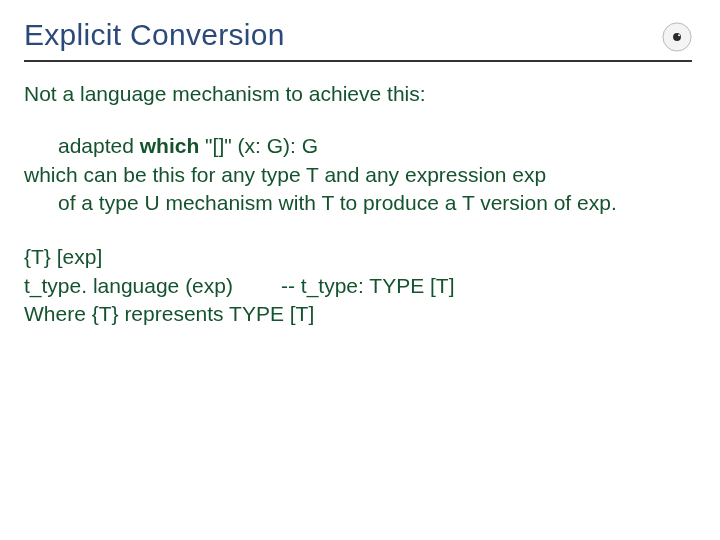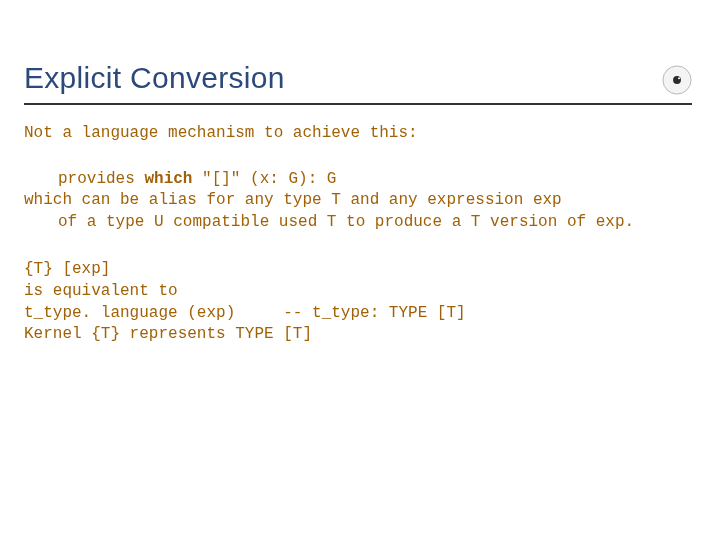--- a/index.html
+++ b/index.html
@@ -11,21 +11,20 @@
     font-family: "Trebuchet MS", "Lucida Sans", Verdana, sans-serif;
     color: #2b2b2b;
     overflow: hidden;
   }
   .slide {
     box-sizing: border-box;
     width: 720px;
     height: 452px;
     padding: 12px 28px 28px 24px;
     position: relative;
-    margin-top: 43px;
   }
   .header-row {
     display: flex;
     align-items: center;
     justify-content: space-between;
   }
   .title {
     font-size: 30px;
     color: #2b4a7a;
     font-weight: 400;
@@ -36,24 +35,24 @@
     width: 30px;
     height: 30px;
     margin-top: 6px;
   }
   .hr {
     border: none;
     border-top: 2px solid #333;
     margin: 4px 0 18px 0;
   }
   .body {
-    font-family: Liberation Mono, monospace;
-    font-size: 16px;
+    font-family: Liberation Sans, sans-serif;
+    font-size: 21px;
     line-height: 1.35;
-    color: #a16207;
+    color: #14532d;
   }
   .intro {
     margin-bottom: 24px;
   }
   .para {
     margin-bottom: 26px;
   }
   .indent {
     padding-left: 34px;
     display: block;
@@ -79,31 +78,30 @@
   </div>
 
   <hr class="hr">
 
   <div class="body">
 
     <div class="intro">Not a language mechanism to achieve this:</div>
 
     <div class="para">
       <span class="indent">
-        <span>provides </span><span class="kw">which</span><span> "[]" (x: G): G</span>
+        <span>adapted </span><span class="kw">which</span><span> "[]" (x: G): G</span>
       </span>
       <div>
-        <span>which can be alias for any type T and any expression exp</span>
-        <span class="indent">of a type U compatible used T to produce a T version of exp.</span>
+        <span>which can be this for any type T and any expression exp</span>
+        <span class="indent">of a type U mechanism with T to produce a T version of exp.</span>
       </div>
     </div>
 
     <div class="para">
       <div>{T} [exp]</div>
-      <div>is equivalent to</div>
       <div>
         <span>t_type. language (exp)</span><span style="display:inline-block;width:48px;"></span><span>-- t_type: TYPE [T]</span>
       </div>
-      <div>Kernel {T} represents TYPE [T]</div>
+      <div>Where {T} represents TYPE [T]</div>
     </div>
 
   </div>
 </div>
 
 </body></html>

